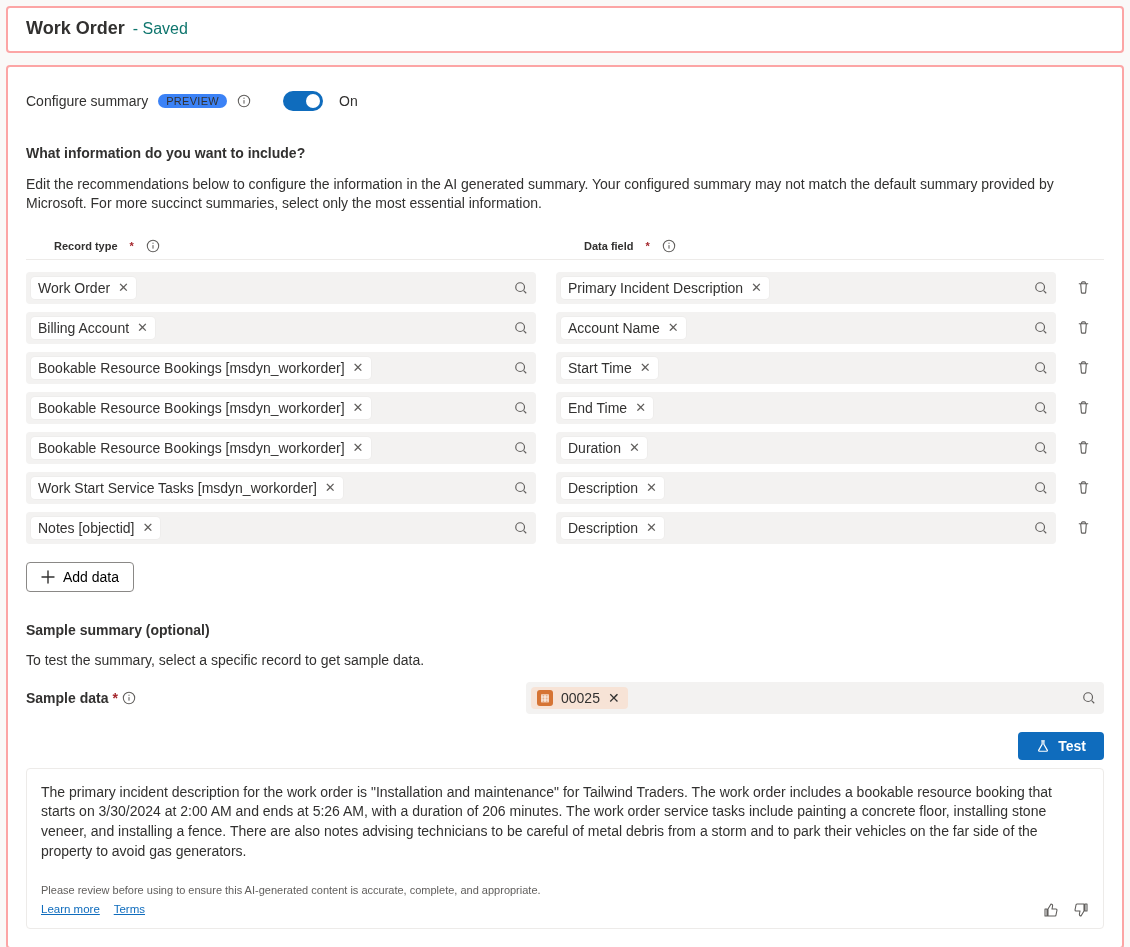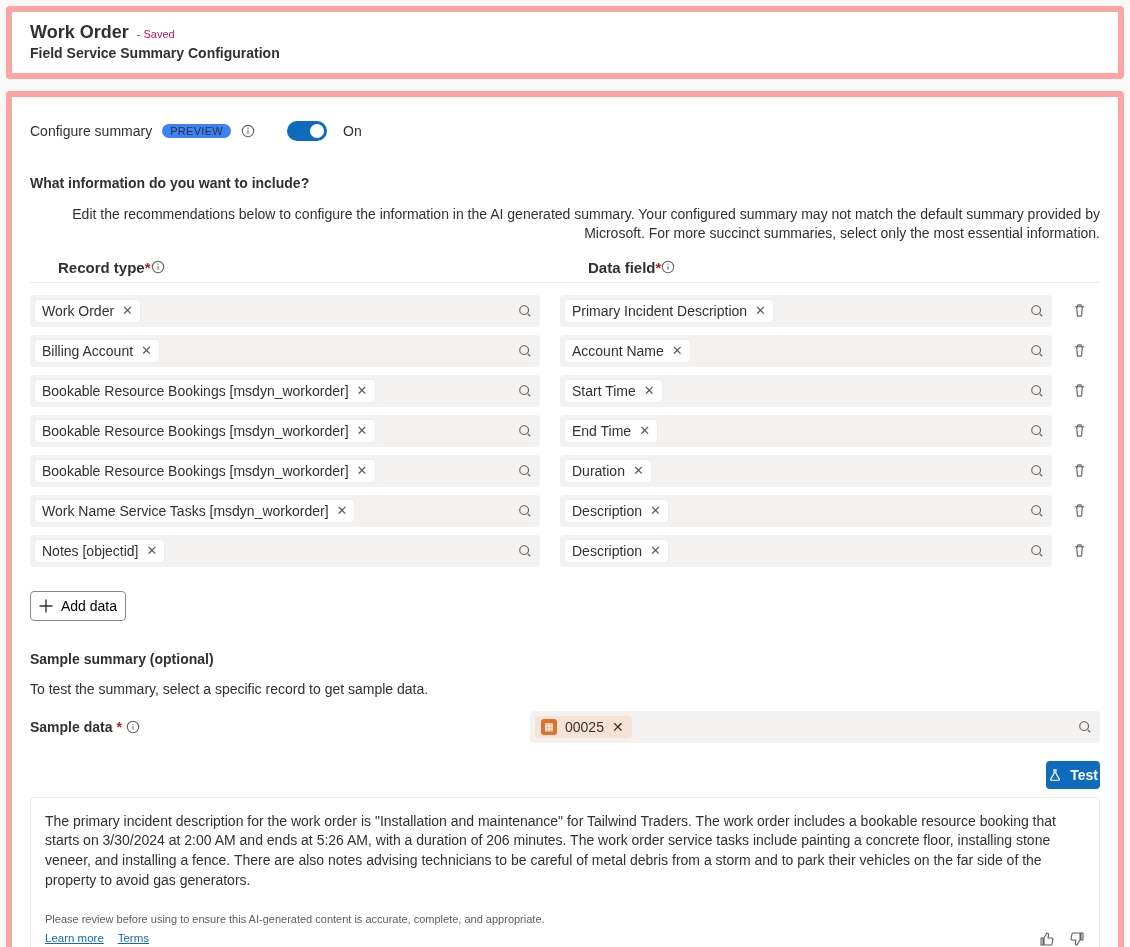--- a/index.html
+++ b/index.html
@@ -1,70 +1,69 @@
 <!DOCTYPE html>
 <html><head>
 <meta charset="utf-8">
 <style>
   * { box-sizing: border-box; margin: 0; padding: 0; }
   body { font-family: "Segoe UI", Arial, sans-serif; background: #faf9f8; color: #323130; padding: 6px; }
-  .card { background: #fff; border: 6px solid #fca5a5; border-radius: 4px; }
+  .card { background: #fff; border: 2px solid #fca5a5; border-radius: 4px; }
   .header-card { padding: 10px 18px 12px 18px; margin-bottom: 12px; }
   .title-line { display: flex; align-items: baseline; gap: 8px; }
   .title { font-size: 18px; font-weight: 600; }
-  .saved { font-size: 11px; color: #be185d; }
+  .saved { font-size: 16px; color: #0f766e; }
   .subtitle { font-size: 14px; font-weight: 600; margin-top: 2px; }
   .main-card { padding: 24px 18px 18px 18px; }
   .config-row { display: flex; align-items: center; gap: 10px; margin-bottom: 34px; }
   .config-label { font-size: 14px; }
   .preview-badge { background: #3b82f6; color: #323130; font-size: 11px; padding: 1px 8px; border-radius: 8px; font-weight: 400; letter-spacing: 0.3px; }
   .toggle { width: 40px; height: 20px; background: #0f6cbd; border-radius: 10px; position: relative; cursor: pointer; margin-left: 22px; }
   .toggle::after { content: ""; position: absolute; right: 3px; top: 3px; width: 14px; height: 14px; background: #fff; border-radius: 50%; }
   .toggle-label { font-size: 14px; margin-left: 6px; }
   .section-heading { font-size: 14px; font-weight: 600; margin-bottom: 14px; }
-  .desc { font-size: 14px; color: #323130; margin-bottom: 16px; line-height: 1.35; text-align: right; }
+  .desc { font-size: 14px; color: #323130; margin-bottom: 26px; line-height: 1.35; }
   .columns-header { display: flex; border-bottom: 1px solid #edebe9; padding-bottom: 6px; margin-bottom: 12px; }
   .col-a { width: 530px; }
   .col-b { flex: 1; }
-  .col-label { font-size: 15px; font-weight: 600; display: flex; align-items: center; gap: 0; padding-left: 28px; }
+  .col-label { font-size: 11px; font-weight: 600; display: flex; align-items: center; gap: 12px; padding-left: 28px; }
   .req { color: #a4262c; }
   .rows { display: flex; flex-direction: column; gap: 8px; }
   .row { display: flex; align-items: center; gap: 20px; }
   .lookup { flex: 0 0 510px; background: #f3f2f1; border-radius: 4px; height: 32px; display: flex; align-items: center; padding: 0 8px 0 5px; justify-content: space-between; }
   .lookup-b { flex: 1; justify-content: space-between; }
   .chip { background: #fff; border-radius: 4px; padding: 3px 7px; display: inline-flex; align-items: center; gap: 8px; font-size: 14px; box-shadow: 0 0 0 1px rgba(0,0,0,0.02); }
   .chip .x { font-size: 13px; color: #605e5c; cursor: pointer; }
   .search-ic { color: #605e5c; }
   .trash { width: 28px; color: #605e5c; cursor: pointer; text-align: center; }
-  .add-btn { margin-top: 24px; border: 1px solid #8a8886; background: #fff; border-radius: 4px; padding: 6px 8px; font-size: 14px; display: inline-flex; align-items: center; gap: 8px; cursor: pointer; }
+  .add-btn { margin-top: 18px; border: 1px solid #8a8886; background: #fff; border-radius: 4px; padding: 6px 14px; font-size: 14px; display: inline-flex; align-items: center; gap: 8px; cursor: pointer; }
   .sample-sec { margin-top: 30px; }
   .sample-row { display: flex; align-items: center; margin-top: 14px; text-align: right; }
   .sample-label { width: 500px; font-size: 14px; font-weight: 600; display:flex; align-items:center; gap:4px;}
   .sample-input { flex: 1; background: #f3f2f1; border-radius: 4px; height: 32px; display: flex; align-items: center; padding: 0 8px 0 5px; justify-content: space-between; }
   .sample-chip { background: #F7E3D6; border-radius: 4px; padding: 3px 8px 3px 6px; display: inline-flex; align-items: center; gap: 8px; font-size: 14px; }
   .sample-chip .ic { width:16px; height:16px; background:#D67434; border-radius:3px; display:inline-flex; align-items:center; justify-content:center; color:#fff; font-size:10px;}
   .test-row { display:flex; justify-content:flex-end; margin-top: 18px; }
-  .test-btn { background:#0f6cbd; color:#fff; border:none; border-radius:4px; padding:6px 2px; font-size:14px; font-weight:600; display:inline-flex; align-items:center; gap:8px; cursor:pointer;}
+  .test-btn { background:#0f6cbd; color:#fff; border:none; border-radius:4px; padding:6px 18px; font-size:14px; font-weight:600; display:inline-flex; align-items:center; gap:8px; cursor:pointer;}
   .summary-box { border:1px solid #edebe9; border-radius:4px; padding:14px 14px 10px 14px; margin-top:8px; font-size:14px; line-height:1.4;}
   .summary-footer { display:flex; justify-content:space-between; align-items:flex-end; margin-top:22px; }
   .footer-text { font-size:11px; color:#605e5c; }
   .footer-links a { color:#0f6cbd; text-decoration:underline; font-size:11.5px; margin-right:10px;}
   .thumbs { display:flex; gap:14px; color:#605e5c; }
   svg { display:block; }
   .info-ic { width:14px; height:14px; }
 </style>
 </head>
 <body>
 
 <div class="card header-card">
   <div class="title-line">
     <span class="title">Work Order</span>
     <span class="saved">- Saved</span>
   </div>
-  <div class="subtitle">Field Service Summary Configuration</div>
 </div>
 
 <div class="card main-card">
 
   <div class="config-row">
     <span class="config-label">Configure summary</span>
     <span class="preview-badge">PREVIEW</span>
     <span>
       <svg class="info-ic" viewBox="0 0 16 16">
           <circle cx="8" cy="8" r="6.5" fill="none" stroke="#605e5c" stroke-width="1.2"></circle>
@@ -252,21 +251,21 @@
         </div>
         <div class="trash">
           <svg width="15" height="15" viewBox="0 0 16 16">
             <path d="M3 4h10M6 4V3a1 1 0 0 1 1-1h2a1 1 0 0 1 1 1v1M5 4l.7 9a1 1 0 0 0 1 1h2.6a1 1 0 0 0 1-1L11 4" fill="none" stroke="#605e5c" stroke-width="1.2" stroke-linejoin="round"></path>
           </svg>
         </div>
       </div>
       <div class="row">
         <div class="lookup">
           <span class="chip">
-            <span>Work Name Service Tasks [msdyn_workorder]</span>
+            <span>Work Start Service Tasks [msdyn_workorder]</span>
             <span class="x">✕</span>
           </span>
           <span class="search-ic">
             <svg width="14" height="14" viewBox="0 0 16 16">
               <circle cx="7" cy="7" r="5" fill="none" stroke="#605e5c" stroke-width="1.3"></circle>
               <line x1="11" y1="11" x2="14" y2="14" stroke="#605e5c" stroke-width="1.3"></line>
             </svg>
           </span>
         </div>
         <div class="lookup lookup-b">

